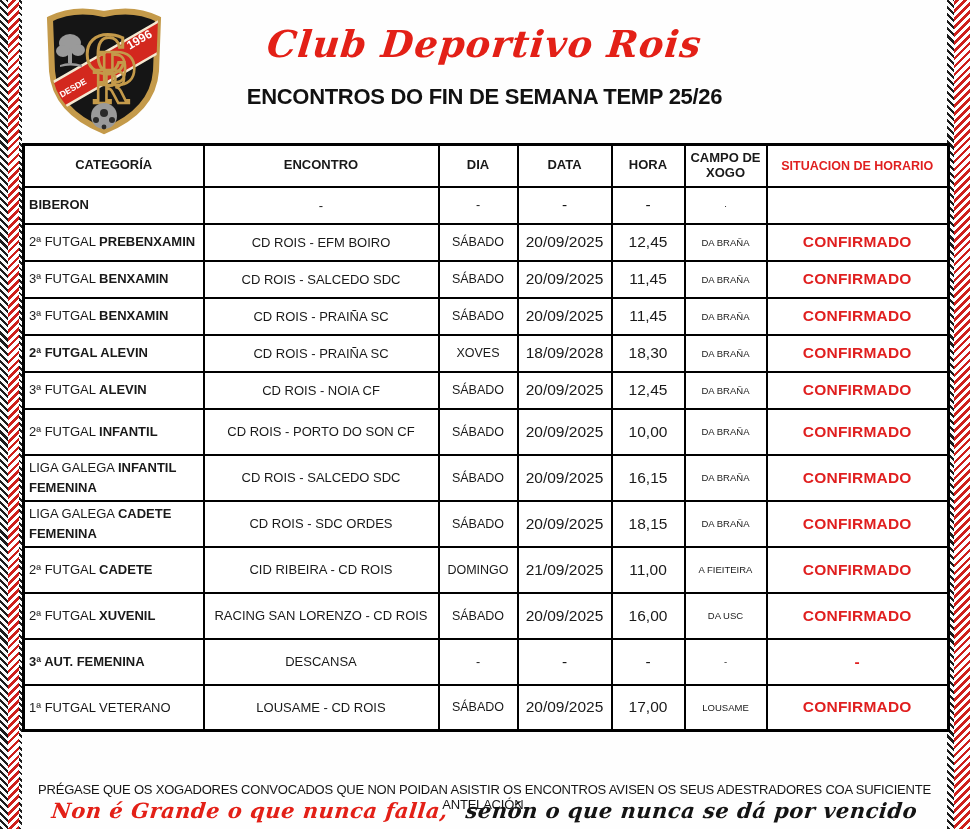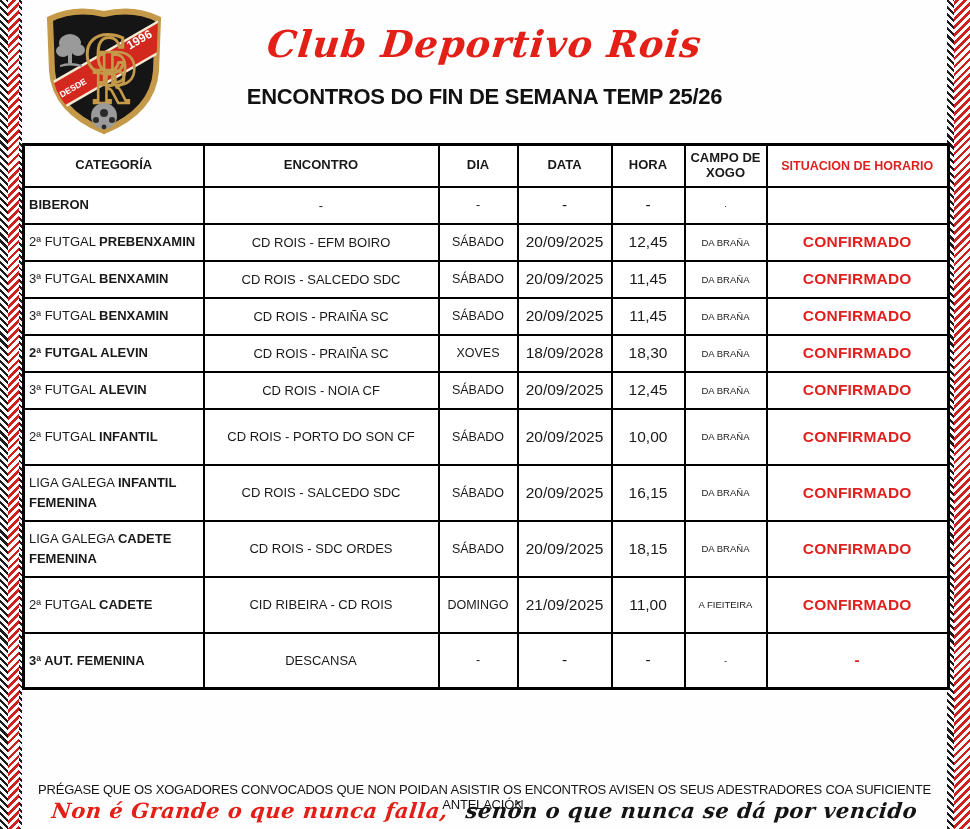--- a/index.html
+++ b/index.html
@@ -39,21 +39,21 @@
 
   
   table.sched {
     position:absolute; top:143px; left:0; width:925px;
     border-collapse:collapse; table-layout:fixed; background:#fff;
     border:3px solid #000; color:#191919;
   }
   table.sched th, table.sched td { border:2px solid #000; padding:1px 4px; overflow:hidden; }
   table.sched thead tr { height:42px; }
   table.sched tbody tr { height:37px; }
-  table.sched tbody tr.tall { height:56px; }
+  table.sched tbody tr.tall { height:46px; }
   table.sched th { font-size:13px; font-weight:bold; text-align:center; line-height:1.15; }
   table.sched th.red { color:#e01f1f; font-size:12.5px; }
   td.cat   { text-align:left; font-size:13px; padding-left:5px; line-height:1.5; }
   td.cat b { font-weight:bold; }
   td.enc   { text-align:center; font-size:13px; }
   td.dia   { text-align:center; font-size:12.5px; }
   td.data  { text-align:center; font-size:15.5px; }
   td.hora  { text-align:center; font-size:15.5px; }
   td.campo { text-align:center; font-size:9.5px; }
   td.sit   { text-align:center; font-size:15.5px; font-weight:bold; color:#e01f1f; letter-spacing:0.2px; }
@@ -229,28 +229,46 @@
           <tr class="tall">
             <td class="cat">2ª FUTGAL <b>CADETE</b></td>
             <td class="enc">CID RIBEIRA - CD ROIS</td>
             <td class="dia">DOMINGO</td>
             <td class="data">21/09/2025</td>
             <td class="hora">11,00</td>
             <td class="campo">A FIEITEIRA</td>
             <td class="sit">CONFIRMADO</td>
           </tr>
           <tr class="tall">
+            <td class="cat">2ª FUTGAL <b>XUVENIL</b></td>
+            <td class="enc">RACING SAN LORENZO - CD ROIS</td>
+            <td class="dia">SÁBADO</td>
+            <td class="data">20/09/2025</td>
+            <td class="hora">16,00</td>
+            <td class="campo">DA USC</td>
+            <td class="sit">CONFIRMADO</td>
+          </tr>
+          <tr class="tall">
             <td class="cat"><b>3ª AUT. FEMENINA</b></td>
             <td class="enc">DESCANSA</td>
             <td class="dia">-</td>
             <td class="data">-</td>
             <td class="hora">-</td>
             <td class="campo">-</td>
             <td class="sit">-</td>
           </tr>
+          <tr class="tall">
+            <td class="cat">1ª FUTGAL VETERANO</td>
+            <td class="enc">LOUSAME - CD ROIS</td>
+            <td class="dia">SÁBADO</td>
+            <td class="data">20/09/2025</td>
+            <td class="hora">17,00</td>
+            <td class="campo">LOUSAME</td>
+            <td class="sit">CONFIRMADO</td>
+          </tr>
         </tbody>
     </table>
 
     <div class="note">PRÉGASE QUE OS XOGADORES CONVOCADOS QUE NON POIDAN ASISTIR OS ENCONTROS AVISEN OS SEUS ADESTRADORES COA SUFICIENTE ANTELACIÓN.</div>
     <div class="quote">
       <span class="q-red">Non é Grande o que nunca falla,</span>
       <span class="q-black">senón o que nunca se dá por vencido</span>
     </div>
 
   </div>

